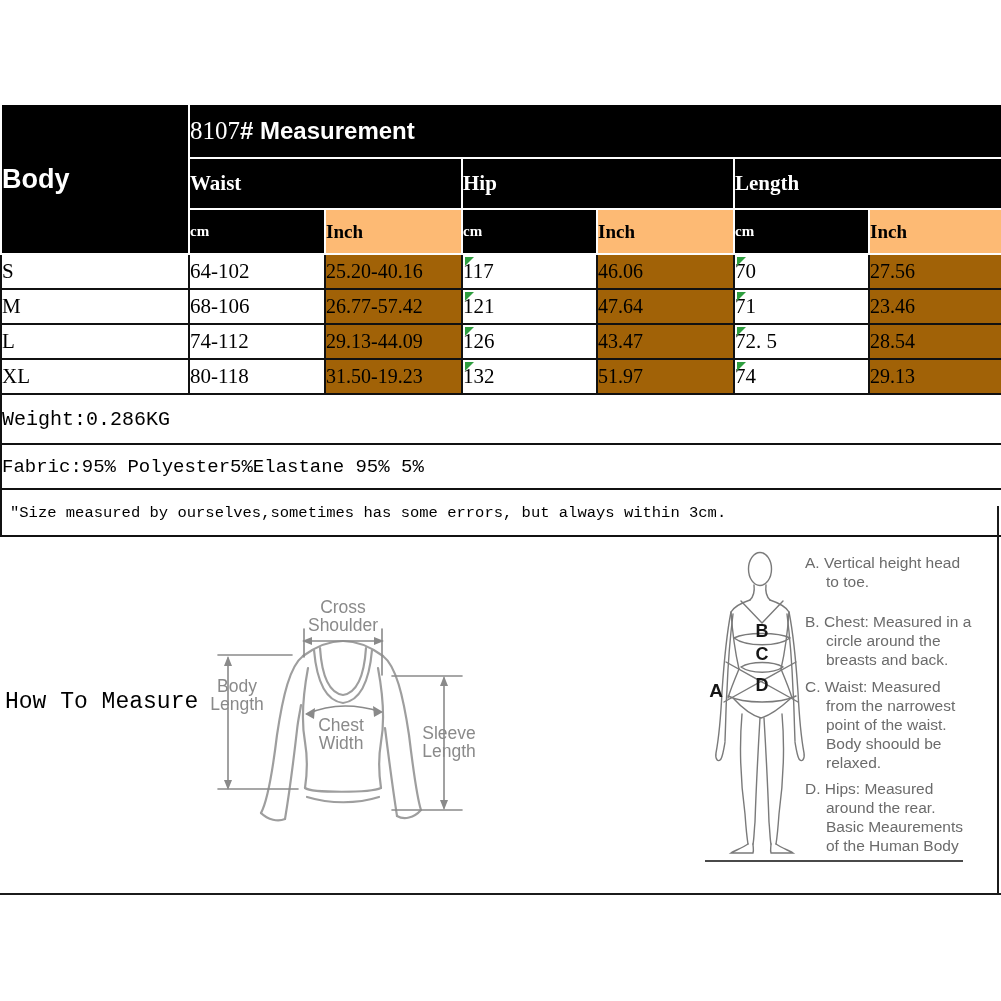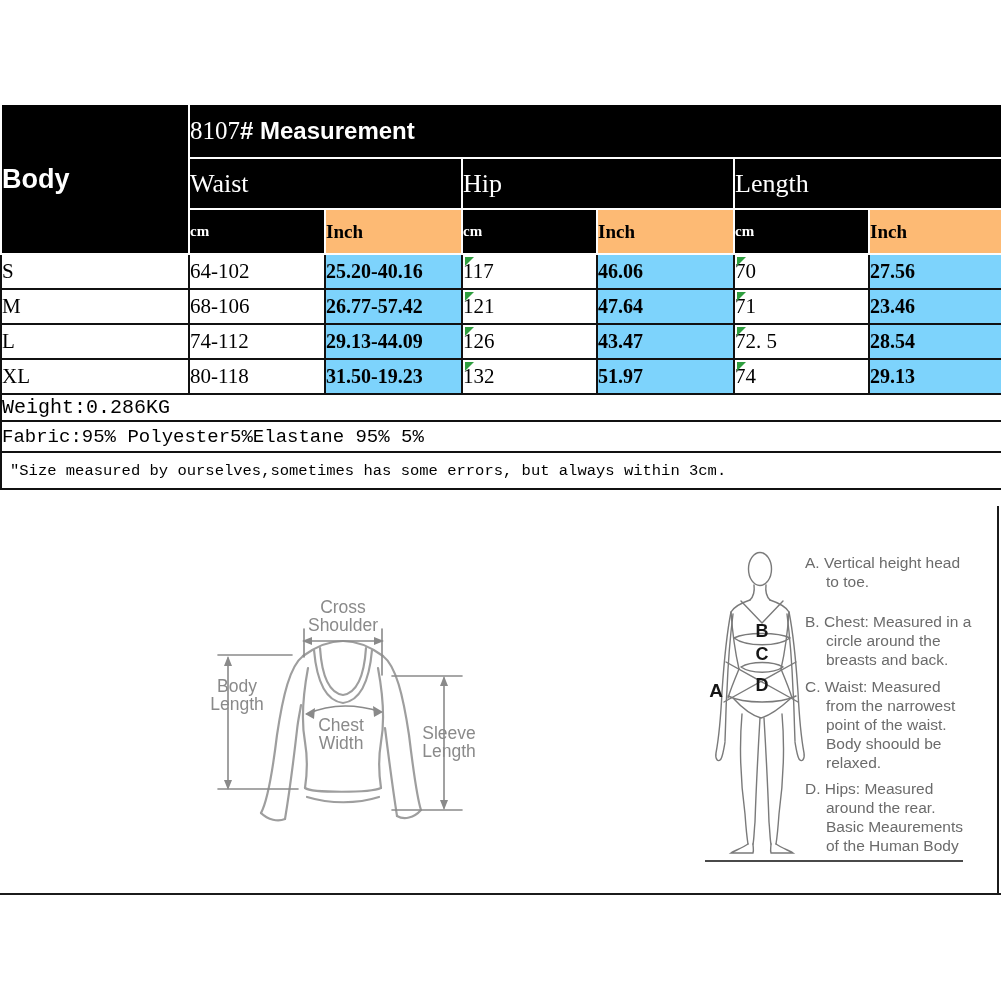--- a/index.html
+++ b/index.html
@@ -10,33 +10,33 @@
   table.size-table{position:absolute;left:0;top:103px;width:1001px;
     border-collapse:collapse;table-layout:fixed;}
   table.size-table td{vertical-align:middle;text-align:left;padding:0;overflow:hidden;}
 
   .hdr{background:#000;color:#fff;border:2px solid #fdfdfd;}
   .size-block{font-family:"Liberation Sans",sans-serif;font-weight:bold;font-size:27px;
     padding-right:48px !important;}
   .title-cell{padding-right:68px !important;}
   .t-code{font-family:"Liberation Serif",serif;font-size:25px;font-weight:normal;}
   .t-rest{font-family:"Liberation Sans",sans-serif;font-size:24px;font-weight:bold;}
-  .group{font-size:26px;font-weight:normal;margin-top:12px;}
+  .group{font-size:21px;font-weight:bold;margin-top:12px;}
   .unit-cm{font-size:15px;font-weight:bold;}
   .unit-inch{background:#fdba74;color:#000;font-size:19px;font-weight:bold;
     border:2px solid #fdfdfd;}
 
   .r-title{height:54px;} .r-group{height:51px;} .r-units{height:45px;}
   .r-data{height:35px;}
-  .r-weight{height:27px;} .r-fabric{height:31px;margin-top:32px;} .r-note{height:37px;}
+  .r-weight{height:50px;} .r-fabric{height:45px;margin-top:32px;} .r-note{height:47px;}
 
   .c-size,.c-cm,.c-inch{border:2px solid #111;}
   .c-size{font-size:21px;}
   .c-cm{font-size:21px;position:relative;}
-  .c-inch{background:#7dd3fc;font-weight:bold;font-size:20px;}
+  .c-inch{background:#a16207;font-weight:normal;font-size:20px;}
   .tri{position:absolute;left:2px;top:2px;width:0;height:0;
     border-top:9px solid #2f9e3f;border-right:9px solid transparent;}
 
   .full-row{border:2px solid #111;font-family:"Liberation Mono",monospace;}
   .w-text{font-size:20px;}
   .f-text{font-size:19px;}
   .n-text{text-align:left !important;padding-left:8px !important;font-size:15.5px;}
 
   
   .howto-heading{position:absolute;left:5px;top:689px;
@@ -137,20 +137,21 @@
         </tr>
     <tr class="r-fabric">
           <td class="full-row f-text" colspan="7">Fabric:95% Polyester5%Elastane 95% 5%</td>
         </tr>
     <tr class="r-note">
           <td class="full-row n-text" colspan="7">″Size measured by ourselves,sometimes has some errors, but always within 3cm.</td>
         </tr>
   </tbody>
     </table>
 
+  <div class="howto-heading">How To Measure</div>
   <div class="right-line"></div>
   <div class="fig-underline"></div>
   <div class="bottom-line"></div>
 
   <svg style="position:absolute;left:195px;top:578px;" width="280" height="290" viewBox="195 578 280 290">
     <g>
       <path class="garment-stroke" d="M303,656 C318,645 330,641 343,641 C356,641 368,645 383,656"></path>
       <path class="garment-stroke" d="M314,650 C317,684 327,701 343,703 C359,701 369,684 372,650"></path>
       <path class="garment-stroke" d="M320,648 C322,678 330,693 343,695 C356,693 364,678 366,648"></path>
       <path class="garment-stroke" d="M303,656 C290,666 283,695 277,735 C273,768 268,800 261,813"></path>

